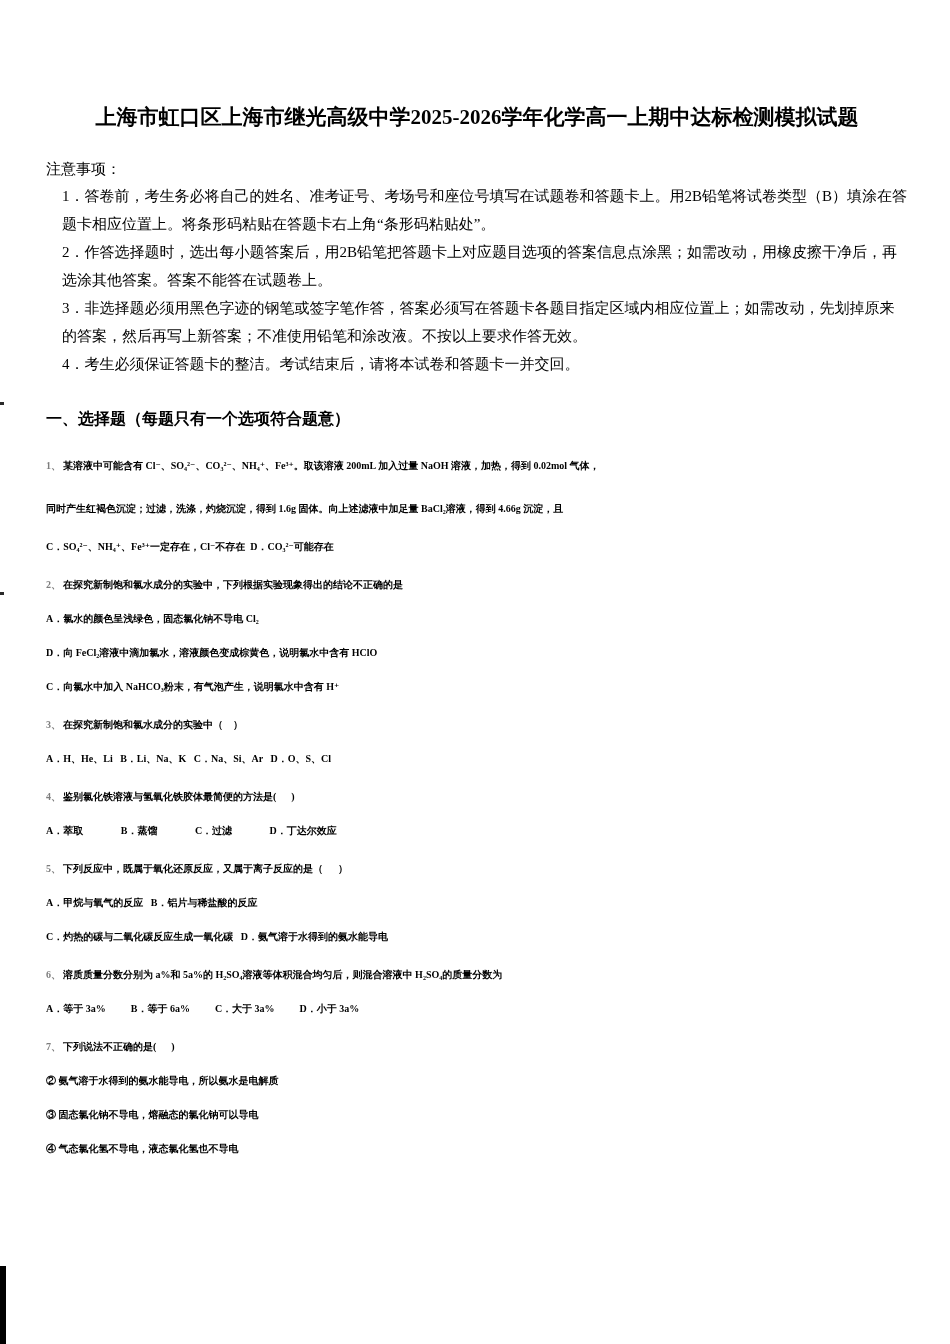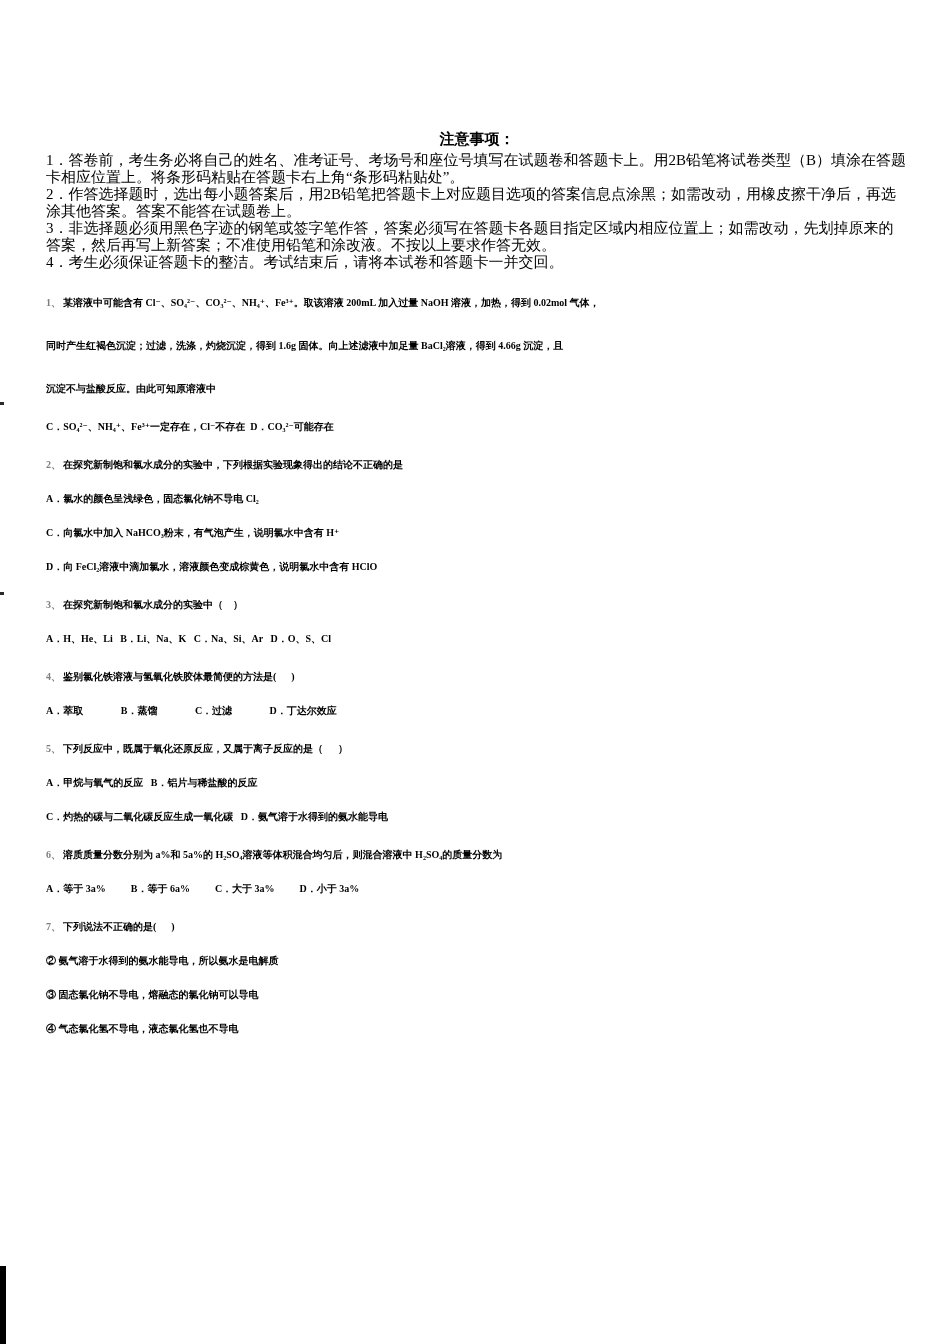--- a/index.html
+++ b/index.html
@@ -29,26 +29,26 @@
     white-space: nowrap;
     letter-spacing: 0;
   }
   .notice {
     margin-top: 24px;
     font-size: 15px;
     font-weight: 400;
   }
   .notice-header {
     line-height: 26px;
-    font-weight: 700;
-    text-align: center;
+    font-weight: 400;
   }
   .notice-item {
-    line-height: 17px;
+    line-height: 28px;
     white-space: normal;
+    margin-left: 16px;
   }
   .section-header {
     margin-top: 26px;
     font-size: 16px;
     font-weight: 600;
     line-height: 30px;
   }
   .questions {
     margin-top: 10px;
   }
@@ -87,44 +87,45 @@
 </style>
 </head>
 <body>
 
 <div class="scan-bar"></div>
 <div class="scan-dot" style="top:402px"></div>
 <div class="scan-dot" style="top:592px"></div>
 
 <div class="page">
 
+  <div class="doc-title">上海市虹口区上海市继光高级中学2025-2026学年化学高一上期中达标检测模拟试题</div>
 
   <div class="notice">
     <div class="notice-header">注意事项：</div>
     <div class="notice-item">1．答卷前，考生务必将自己的姓名、准考证号、考场号和座位号填写在试题卷和答题卡上。用2B铅笔将试卷类型（B）填涂在答题卡相应位置上。将条形码粘贴在答题卡右上角“条形码粘贴处”。</div>
     <div class="notice-item">2．作答选择题时，选出每小题答案后，用2B铅笔把答题卡上对应题目选项的答案信息点涂黑；如需改动，用橡皮擦干净后，再选涂其他答案。答案不能答在试题卷上。</div>
     <div class="notice-item">3．非选择题必须用黑色字迹的钢笔或签字笔作答，答案必须写在答题卡各题目指定区域内相应位置上；如需改动，先划掉原来的答案，然后再写上新答案；不准使用铅笔和涂改液。不按以上要求作答无效。</div>
     <div class="notice-item">4．考生必须保证答题卡的整洁。考试结束后，请将本试卷和答题卡一并交回。</div>
   </div>
 
+  <div class="section-header">一、选择题（每题只有一个选项符合题意）</div>
 
   <div class="questions">
 
     <div class="question">
       <div class="q-line wide"><span class="q-num">1、</span><span>某溶液中可能含有 Cl⁻、SO₄²⁻、CO₃²⁻、NH₄⁺、Fe³⁺。取该溶液 200mL 加入过量 NaOH 溶液，加热，得到 0.02mol 气体，</span></div>
       <div class="q-line wide">同时产生红褐色沉淀；过滤，洗涤，灼烧沉淀，得到 1.6g 固体。向上述滤液中加足量 BaCl₂溶液，得到 4.66g 沉淀，且</div>
-      <div class="q-line wide">沉淀不与盐酸反应。由此可知原溶液中</div>
       <div class="q-line">C．SO₄²⁻、NH₄⁺、Fe³⁺一定存在，Cl⁻不存在  D．CO₃²⁻可能存在</div>
     </div>
 
     <div class="question">
       <div class="q-line"><span class="q-num">2、</span><span>在探究新制饱和氯水成分的实验中，下列根据实验现象得出的结论不正确的是</span></div>
       <div class="q-line">A．氯水的颜色呈浅绿色，固态氯化钠不导电 Cl₂</div>
+      <div class="q-line">D．向 FeCl₂溶液中滴加氯水，溶液颜色变成棕黄色，说明氯水中含有 HClO</div>
       <div class="q-line">C．向氯水中加入 NaHCO₃粉末，有气泡产生，说明氯水中含有 H⁺</div>
-      <div class="q-line">D．向 FeCl₂溶液中滴加氯水，溶液颜色变成棕黄色，说明氯水中含有 HClO</div>
     </div>
 
     <div class="question">
       <div class="q-line"><span class="q-num">3、</span><span>在探究新制饱和氯水成分的实验中（　）</span></div>
       <div class="q-line">A．H、He、Li   B．Li、Na、K   C．Na、Si、Ar   D．O、S、Cl</div>
     </div>
 
     <div class="question">
       <div class="q-line"><span class="q-num">4、</span><span>鉴别氯化铁溶液与氢氧化铁胶体最简便的方法是(      )</span></div>
       <div class="q-line">A．萃取               B．蒸馏               C．过滤               D．丁达尔效应</div>

